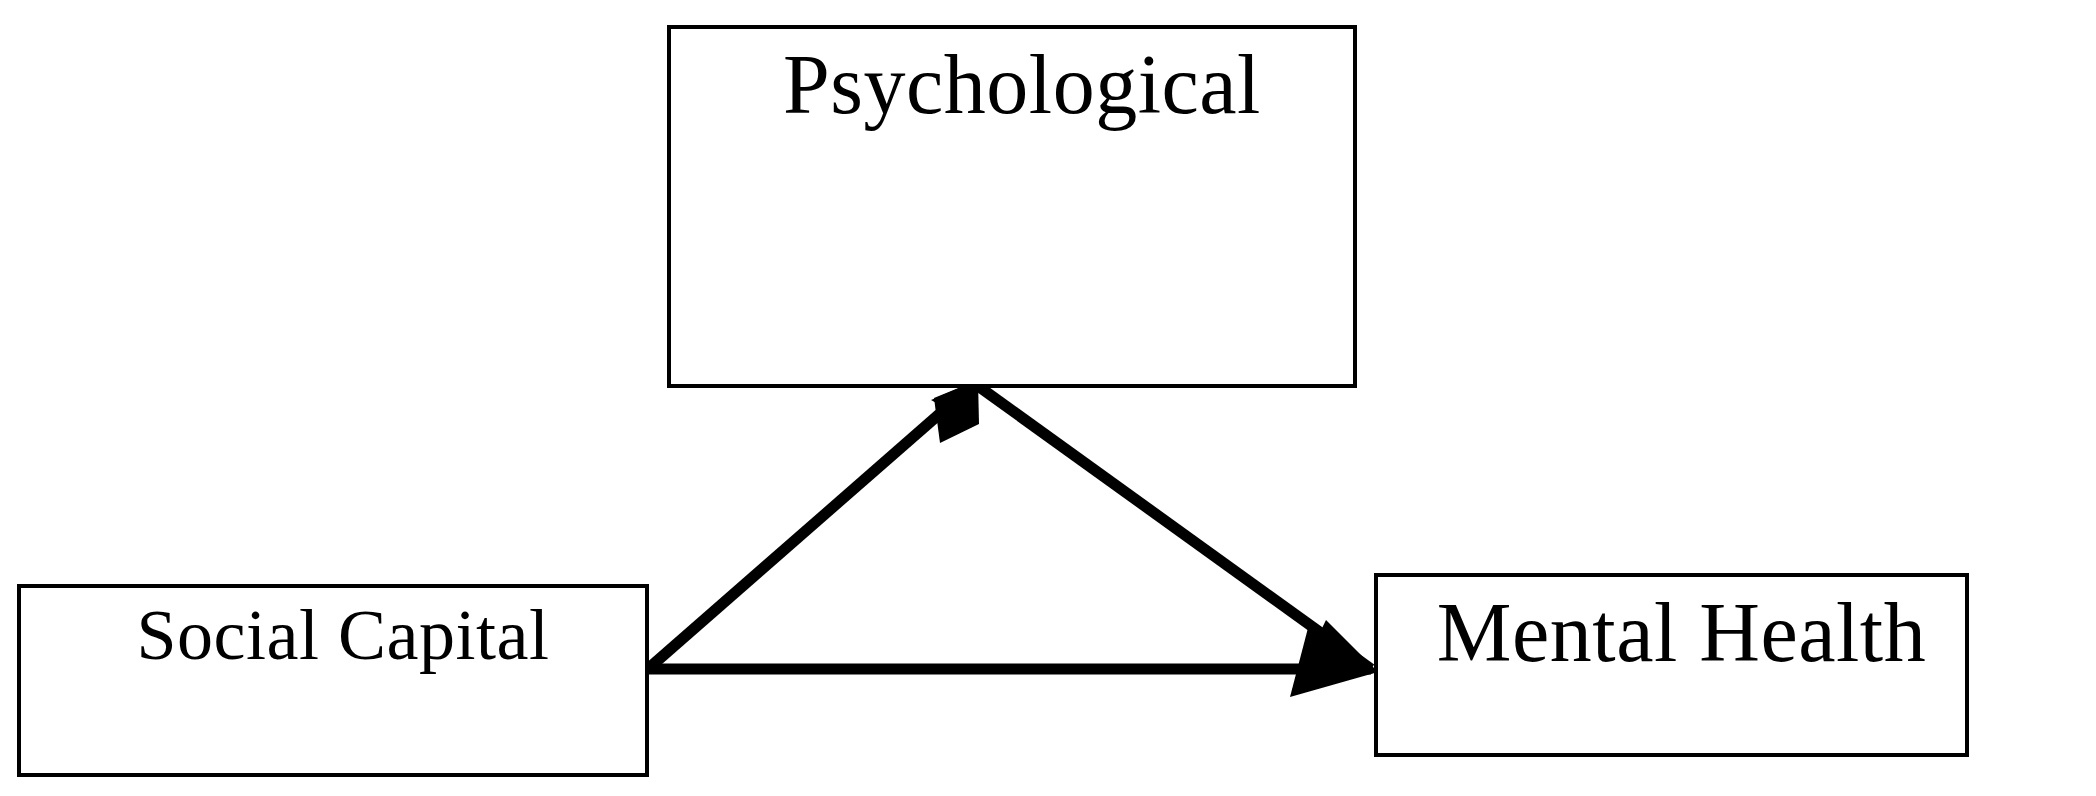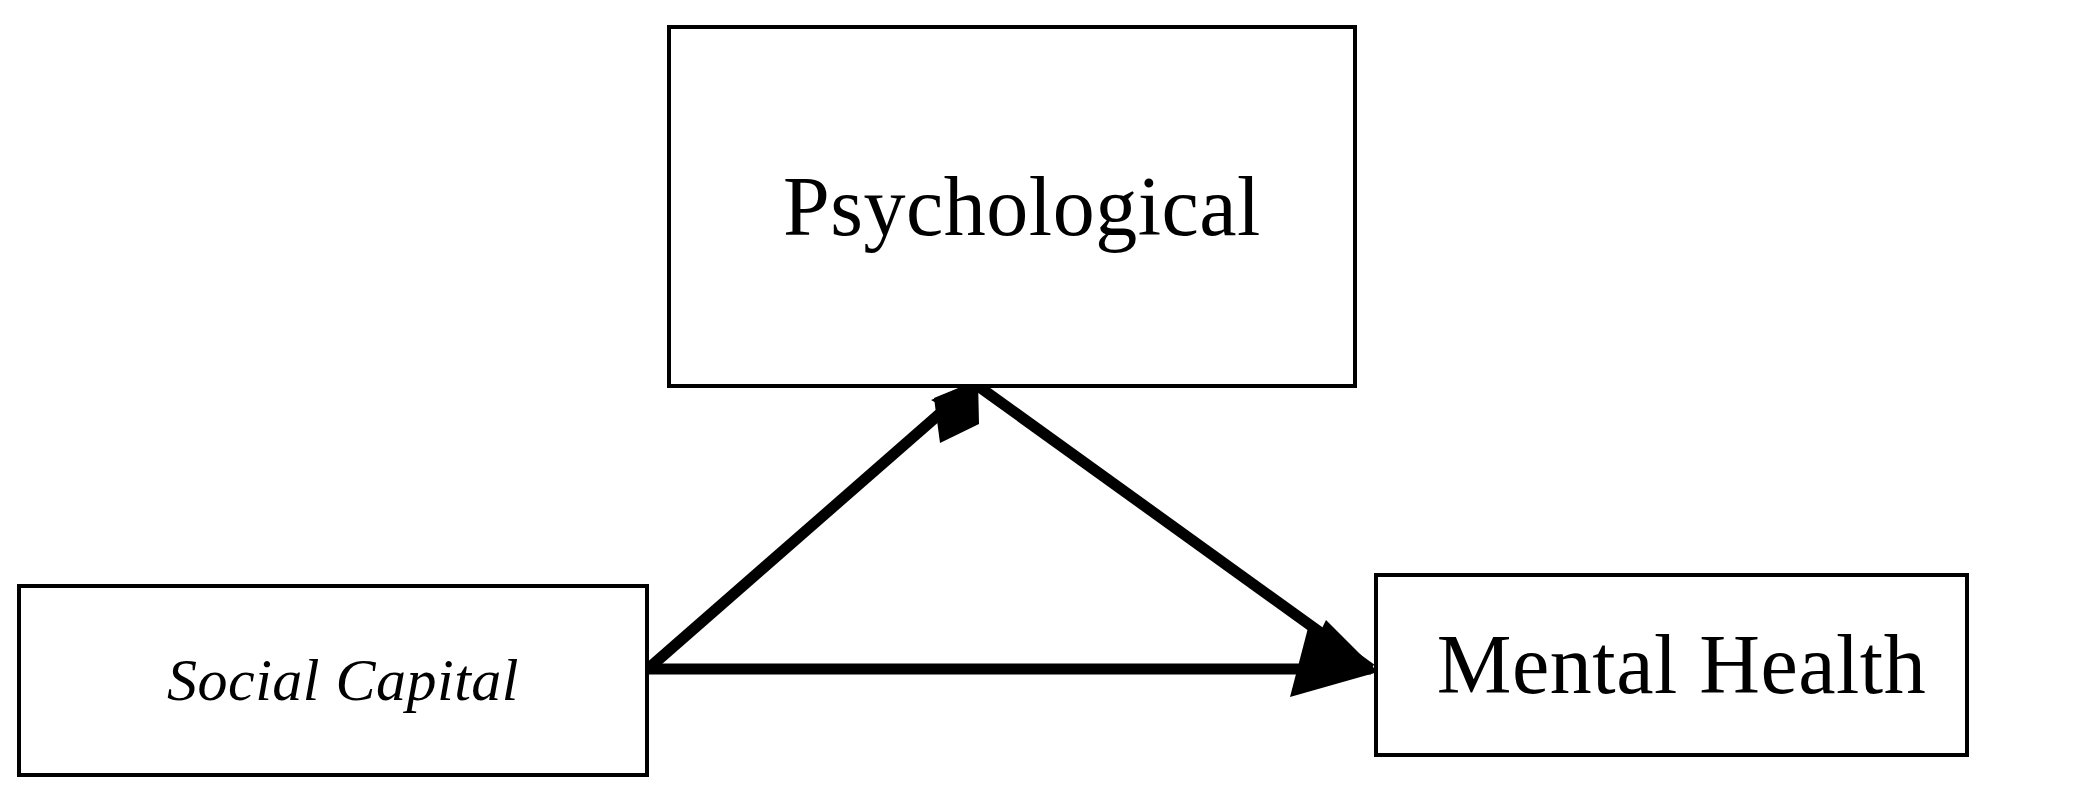--- a/index.html
+++ b/index.html
@@ -16,21 +16,21 @@
     font-family: "Liberation Serif", "DejaVu Serif", serif;
   }
   .node-box {
     position: absolute;
     box-sizing: border-box;
     border: 4px solid #000000;
     background: #ffffff;
     display: flex;
     flex-direction: column;
     align-items: center;
-    justify-content: center;
+    justify-content: space-between;
     text-align: center;
     color: #000000;
     z-index: 3;
     padding-left: 20px;
   }
   .node-label {
     display: block;
     line-height: 1.33;
     white-space: nowrap;
     letter-spacing: 0.5px;
@@ -44,22 +44,21 @@
   #box-resilience .node-label {
     font-size: 84px;
   }
   #box-social-capital {
     left: 17px;
     top: 584px;
     width: 632px;
     height: 193px;
   }
   #box-social-capital .node-label {
-    font-size: 60px;
-    font-style: italic;
+    font-size: 72px;
   }
   #box-mental-health {
     left: 1374px;
     top: 573px;
     width: 595px;
     height: 184px;
   }
   #box-mental-health .node-label {
     font-size: 84px;
   }

